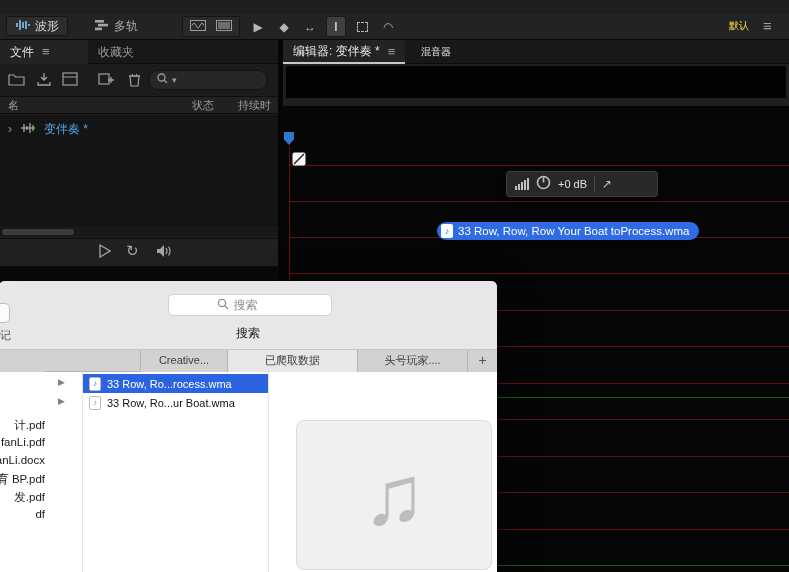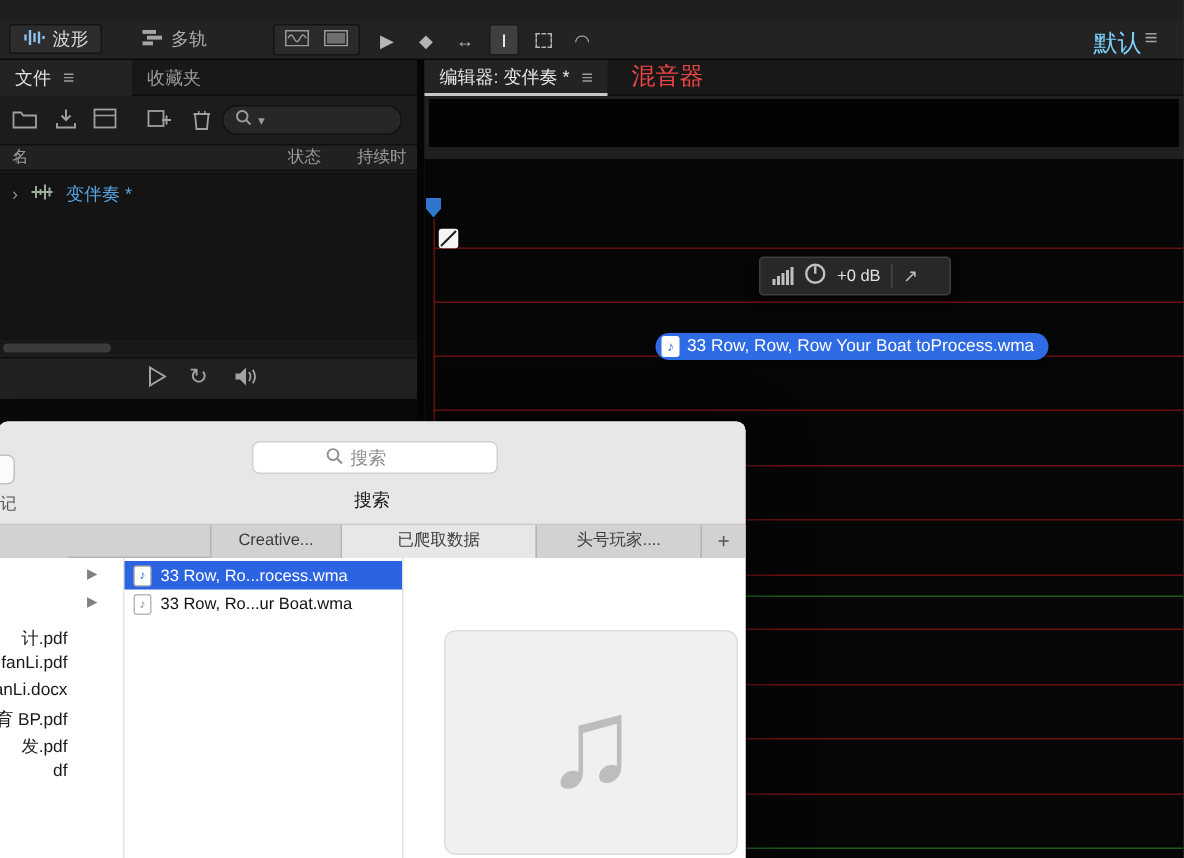--- a/index.html
+++ b/index.html
@@ -18,21 +18,21 @@
               padding:0 8px; color:#ababab; font-size:12px; }
   .view-tab.active { left:6px; background:#2d2d2d; border:1px solid #141414; border-radius:2px; color:#dadada; }
   .view-tab.inactive { left:86px; }
   .tool-group { position:absolute; left:182px; top:2px; width:58px; height:21px; background:#2a2a2a;
                 border:1px solid #141414; border-radius:2px; display:flex; align-items:center;
                 justify-content:center; gap:10px; }
   .tool { position:absolute; top:2px; width:20px; height:21px; display:flex; align-items:center;
           justify-content:center; color:#b5b5b5; font-size:12px; }
   .tool.active { background:#3f3f3f; border:1px solid #1a1a1a; border-radius:2px; color:#ffffff; }
   .marquee-box { width:11px; height:10px; border:1px dashed #b5b5b5; }
-  .workspace-label { position:absolute; left:729px; top:5px; font-size:16px; color:#7dd3fc; }
+  .workspace-label { position:absolute; left:729px; top:5px; font-size:10px; color:#fde047; }
   .toolbar-ham { position:absolute; left:763px; top:3px; font-size:15px; color:#a0a0a0; }
 
   
   .tooltip { position:absolute; left:420px; top:9px; height:29px; background:#1d1d1d; color:#f5f5f5;
              font-size:13px; font-weight:bold; padding:6px 13px; white-space:nowrap; z-index:60;
              box-shadow:0 3px 10px rgba(0,0,0,.65); }
 
   
   .left-panel { position:absolute; left:0; top:40px; width:278px; bottom:0; background:#1c1c1c; }
   .panel-tabs { position:relative; height:24px; background:#181818; border-bottom:1px solid #0c0c0c; }
@@ -65,32 +65,32 @@
   .fp-bottom { position:absolute; left:0; top:226px; width:278px; bottom:0; background:#0a0a0a; }
 
   .v-divider { position:absolute; left:278px; top:40px; width:5px; bottom:0; background:#050505; }
 
   
   .right-panel { position:absolute; left:283px; top:40px; right:0; bottom:0; background:#1f1f1f; }
   .rp-tabs { position:relative; height:24px; background:#181818; border-bottom:1px solid #0c0c0c; }
   .rp-tab-active { position:absolute; left:0; top:0; height:24px; background:#232323; color:#e8e8e8;
                    display:flex; align-items:center; gap:8px; padding:0 10px; font-size:12px;
                    border-bottom:2px solid #c8c8c8; }
-  .rp-tab-mixer { position:absolute; left:138px; top:0; height:24px; line-height:24px; color:#ef4444; font-size:16px; }
+  .rp-tab-mixer { position:absolute; left:138px; top:0; height:24px; line-height:24px; color:#e5e5e5; font-size:10px; }
   .rp-strip { position:absolute; left:3px; right:3px; top:26px; height:32px; background:#030303; }
   .editor { position:absolute; left:0; right:0; top:66px; bottom:0; background:#060606; overflow:hidden; }
   .hline { position:absolute; left:6px; right:0; height:1px; }
   .hline.red { background:#6b1010; }
   .hline.green { background:#1d5c1d; }
   .vline-red { position:absolute; left:6px; top:40px; bottom:0; width:1px; background:#6b1010; }
   .playhead { position:absolute; left:1px; top:26px; width:10px; height:13px; background:#3076cc;
               clip-path:polygon(0 0,100% 0,100% 55%,50% 100%,0 55%); }
   .slash-icon { position:absolute; left:9px; top:46px; }
 
-  .hud { position:absolute; left:223px; top:65px; width:128px; height:26px; background:#282828;
+  .hud { position:absolute; left:223px; top:65px; width:152px; height:26px; background:#282828;
          border:1px solid #3e3e3e; border-radius:3px; display:flex; align-items:center; gap:7px;
          padding:0 8px; box-shadow:0 2px 8px rgba(0,0,0,.6); }
   .hud-bars { display:flex; align-items:flex-end; gap:1px; }
   .hud-bars i { display:block; width:2px; background:#c0c0c0; }
   .hud-text { color:#e0e0e0; font-size:11px; white-space:nowrap; }
   .hud-sep { width:1px; height:16px; background:#454545; }
   .hud-pop { color:#c0c0c0; font-size:12px; }
 
   .drag-pill { position:absolute; left:154px; top:116px; height:18px; background:#2e6be5;
                border-radius:9px; display:flex; align-items:center; gap:5px; padding:0 10px 0 4px;

